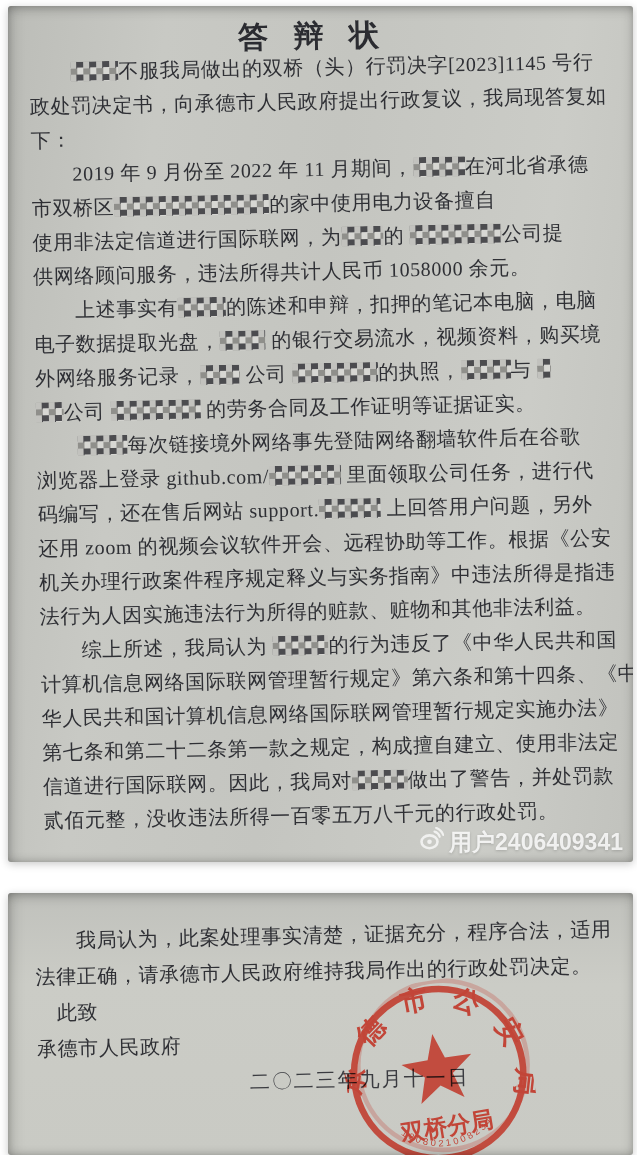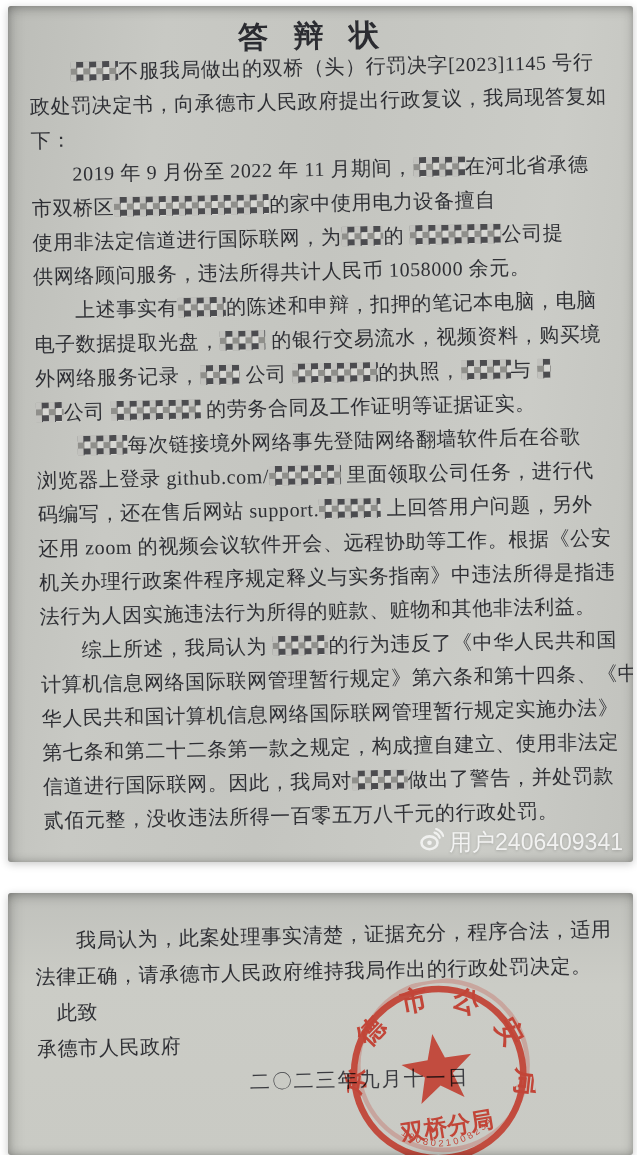--- a/index.html
+++ b/index.html
@@ -40,23 +40,23 @@
   #photo2 .doc-line { height:36px; line-height:36px; }
 
   .mosaic {
     display:inline-block; height:20px; vertical-align:-3px; border-radius:1px;
     background:
       conic-gradient(#47474b 25%, #d8d8d4 0 50%, #8d8d89 0 75%, #c2c2be 0);
     background-size:13px 13px; opacity:.96;
   }
 
   .watermark {
-    position:absolute; right:10px; bottom:4px; display:flex; align-items:center; gap:5px;
+    position:absolute; right:10px; bottom:4px; display:flex; align-items:flex-start; gap:5px;
     font-family:"Liberation Sans", sans-serif; font-size:23px;
-    color:rgba(255,255,255,.82); text-shadow:0 1px 3px rgba(0,0,0,.18);
+    color:rgba(255,255,255,.82); text-shadow:0 1px 3px rgba(0,0,0,.18);font-weight:bold;
   }
   .watermark svg { opacity:.85; }
 
   .date-line {
     position:absolute; left:240px; top:174px; font-size:20px; letter-spacing:2px;
     color:#3a3b40; white-space:pre; z-index:1;
   }
   .seal {
     position:absolute; left:336px; top:90px; width:186px; height:186px;
     transform:rotate(-8deg); z-index:2; mix-blend-mode:multiply; opacity:.92;

